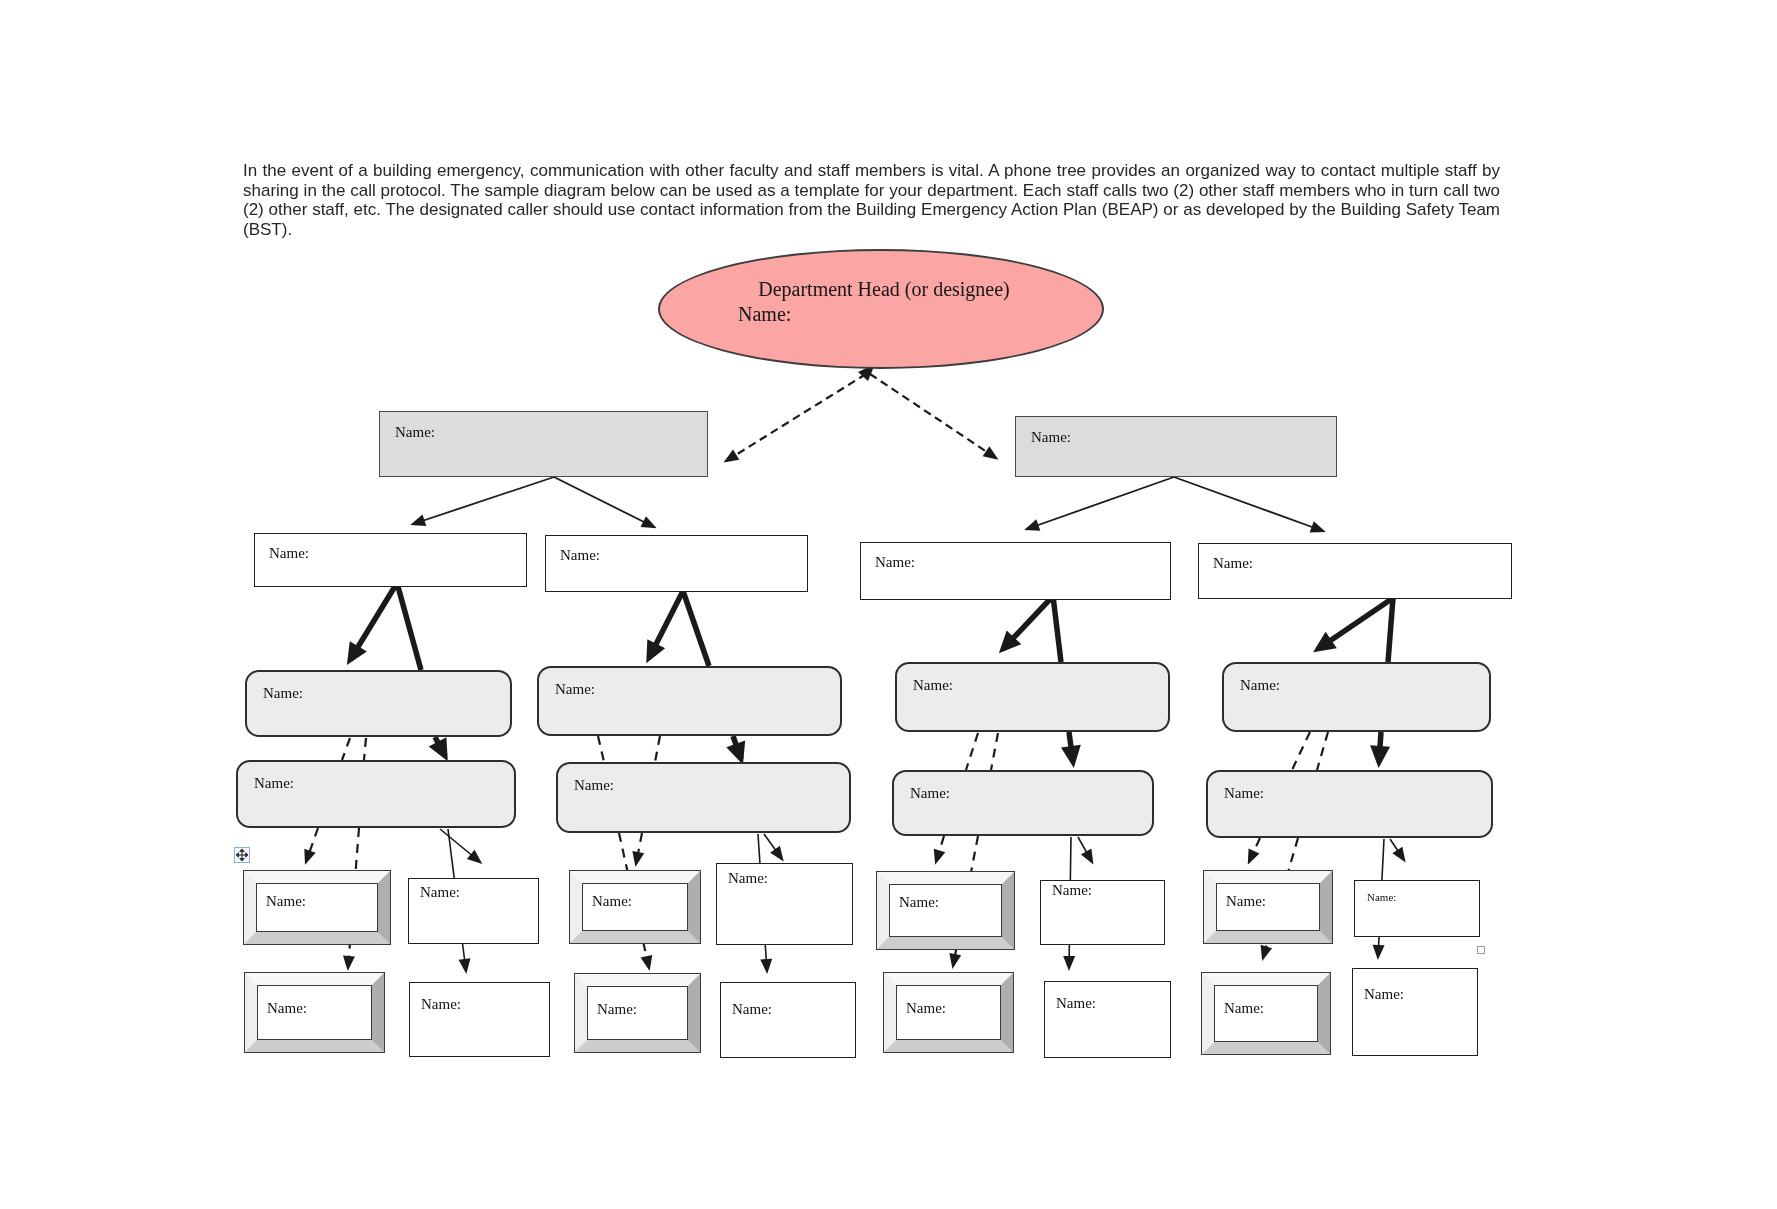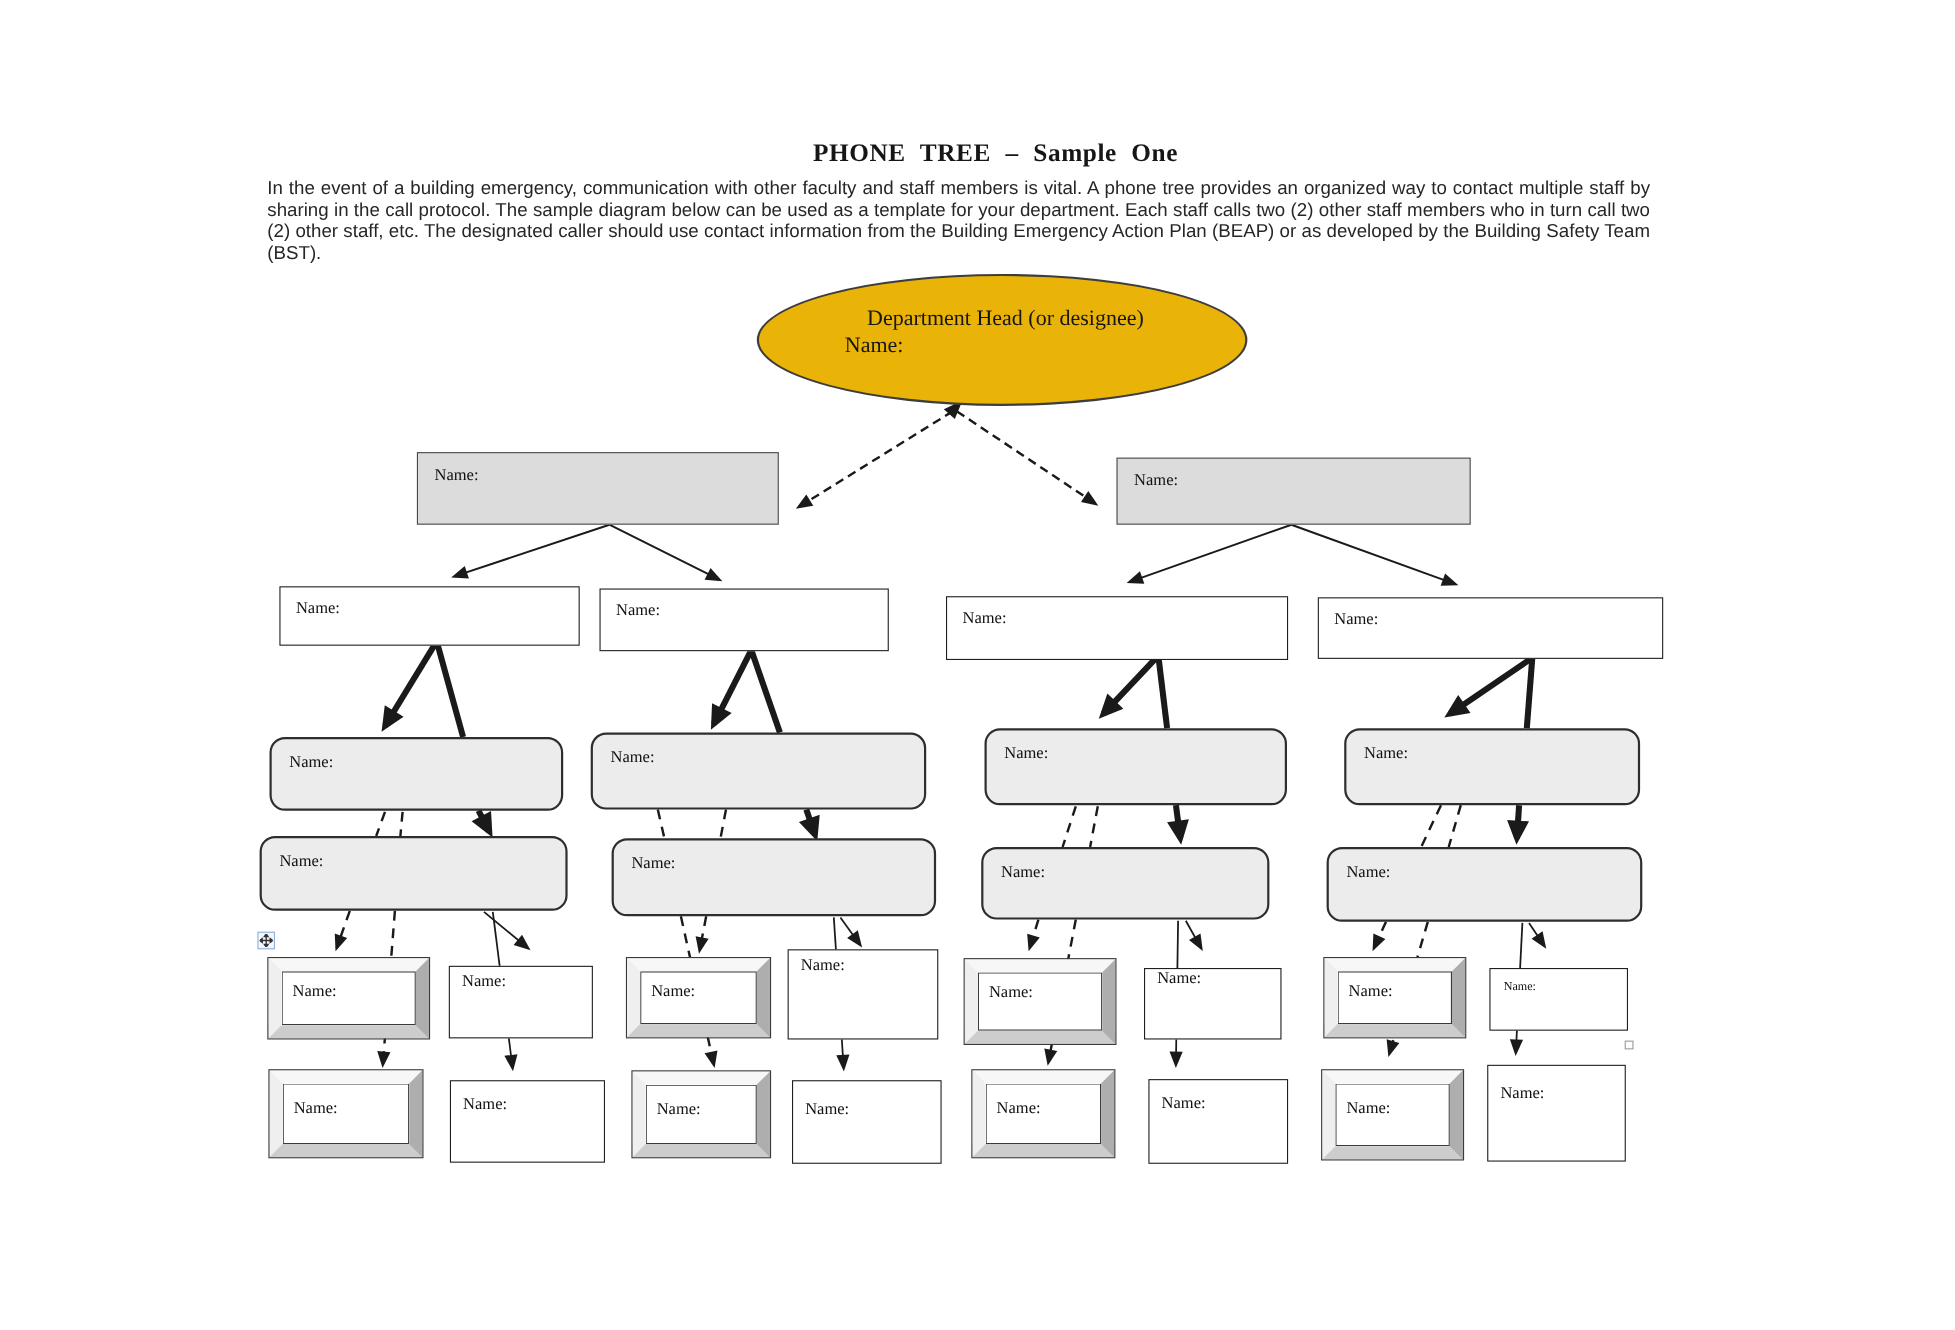--- a/index.html
+++ b/index.html
@@ -7,22 +7,22 @@
         font-family:"Liberation Serif",serif;color:#161616;}
   #doc-title{position:absolute;top:126px;left:905px;transform:translateX(-50%);
       font-size:23px;font-weight:bold;letter-spacing:.5px;word-spacing:7px;white-space:nowrap;
       font-family:"Liberation Serif",serif;}
   #intro{position:absolute;left:243px;top:161px;width:1257px;
       font-family:"Liberation Sans",sans-serif;font-size:17px;line-height:19.7px;
       text-align:justify;color:#262626;}
   
   .lbl{font-size:15px;color:#111;display:block;}
   
-  .ellipse{position:absolute;left:688px;top:249px;width:446px;height:120px;border-radius:50%;
-      background:#eab308;border:2px solid #3d3d3d;box-sizing:border-box;}
+  .ellipse{position:absolute;left:658px;top:249px;width:446px;height:120px;border-radius:50%;
+      background:#fca5a5;border:2px solid #3d3d3d;box-sizing:border-box;}
   .ellipse .etxt{position:absolute;left:78px;top:26px;width:292px;font-size:20px;line-height:25px;}
   .ellipse .etxt .l1{display:block;text-align:center;}
   .ellipse .etxt .l2{display:block;text-align:left;}
   
   .rectgray{position:absolute;background:#dcdcdc;border:1px solid #4a4a4a;box-sizing:border-box;}
   .rectgray .lbl{margin:12px 0 0 15px;}
   
   .rectwhite{position:absolute;background:#ffffff;border:1px solid #1f1f1f;box-sizing:border-box;}
   .rectwhite .lbl{margin:11px 0 0 14px;}
   
@@ -53,21 +53,20 @@
       border:1px solid #8fb0d8;background:#f4f8fd;display:flex;align-items:center;justify-content:center;}
   
   #anchor-square{position:absolute;left:1477px;top:946px;width:8px;height:8px;box-sizing:border-box;
       border:1px solid #9a9a9a;background:#fff;}
 </style>
 </head>
 <body>
 
 <div id="page">
 
-  <div id="doc-title">PHONE TREE – Sample One</div>
   <div id="intro">In the event of a building emergency, communication with other faculty and staff members is vital. A phone tree provides an organized way to contact multiple staff by sharing in the call protocol. The sample diagram below can be used as a template for your department. Each staff calls two (2) other staff members who in turn call two (2) other staff, etc. The designated caller should use contact information from the Building Emergency Action Plan (BEAP) or as developed by the Building Safety Team (BST).</div>
 
   <svg id="wires" width="1777" height="1209" viewBox="0 0 1777 1209">
     <defs>
       <marker id="hL" markerUnits="userSpaceOnUse" markerWidth="26" markerHeight="26" refX="18" refY="13" orient="auto">
         <path d="M2,3 L24,13 L2,23 z" fill="#1a1a1a"></path>
       </marker>
       <marker id="hM" markerUnits="userSpaceOnUse" markerWidth="17" markerHeight="15" refX="13" refY="7.5" orient="auto">
         <path d="M1,1.5 L16,7.5 L1,13.5 z" fill="#1a1a1a"></path>
       </marker>

